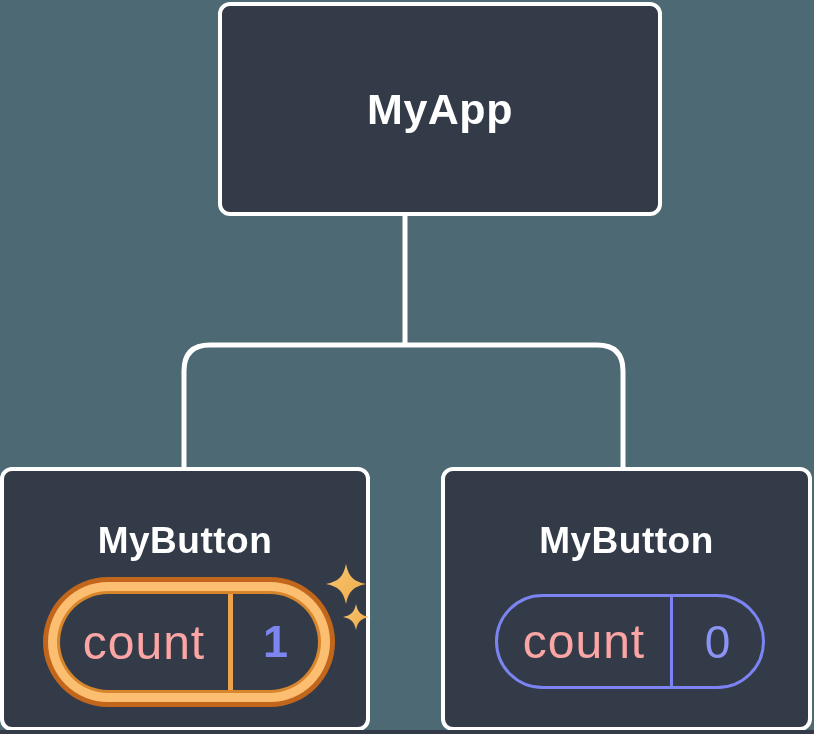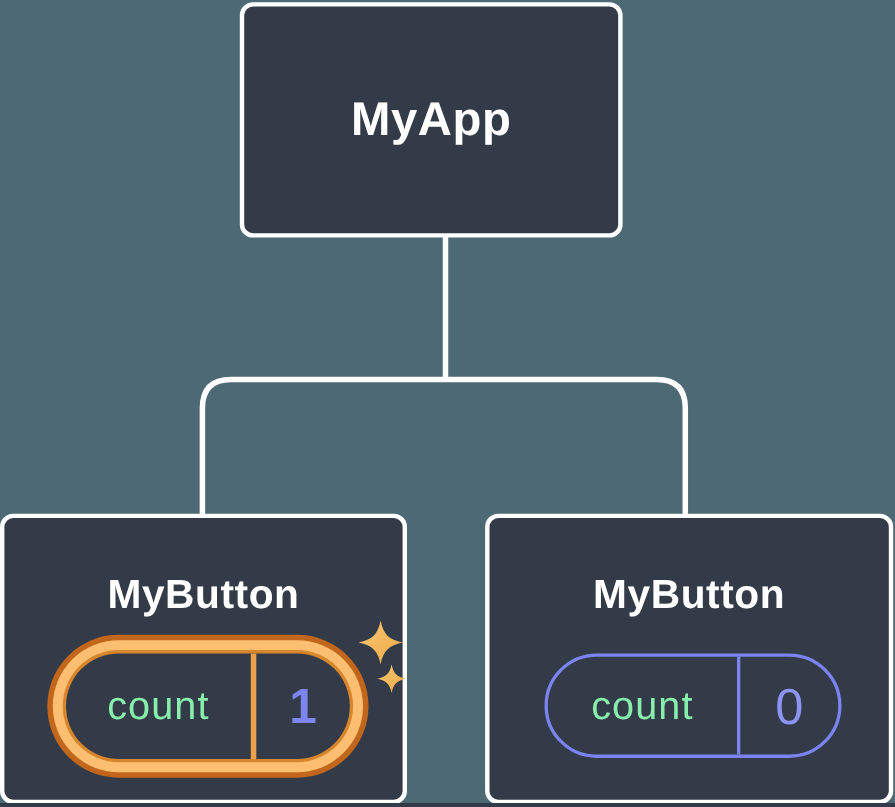--- a/index.html
+++ b/index.html
@@ -19,21 +19,21 @@
   }
   .node {
     position: absolute;
     background: #343b48;
     border: 4px solid #ffffff;
     border-radius: 12px;
     box-sizing: border-box;
   }
   .node-root {
     left: 218px; top: 2px;
-    width: 348px; height: 214px;
+    width: 444px; height: 214px;
     display: flex; align-items: center; justify-content: center;
   }
   .node-child-left  { left: 0px;   top: 467px; width: 370px; height: 264px; }
   .node-child-right { left: 441px; top: 467px; width: 371px; height: 264px; }
 
   .root-label {
     color: #ffffff;
     font-size: 43px;
     font-weight: bold;
     letter-spacing: 0.5px;
@@ -102,22 +102,22 @@
     width: 172px;
     display: flex; align-items: center; justify-content: center;
   }
   .seg-divider-plain { width: 3px; background: #7b84f2; }
   .pill-plain .seg-val {
     flex: 1;
     display: flex; align-items: center; justify-content: center;
   }
 
   .state-key {
-    color: #86efac;
-    font-size: 36px;
+    color: #fca5a5;
+    font-size: 48px;
     letter-spacing: 1px;
   }
   .state-val      { color: #8b93f3; font-size: 46px; }
   .state-val.bold { color: #7d86f0; font-weight: bold; font-size: 45px; }
 
   .sparkles {
     position: absolute;
     left: 310px; top: 88px;
     width: 62px; height: 72px;
   }

